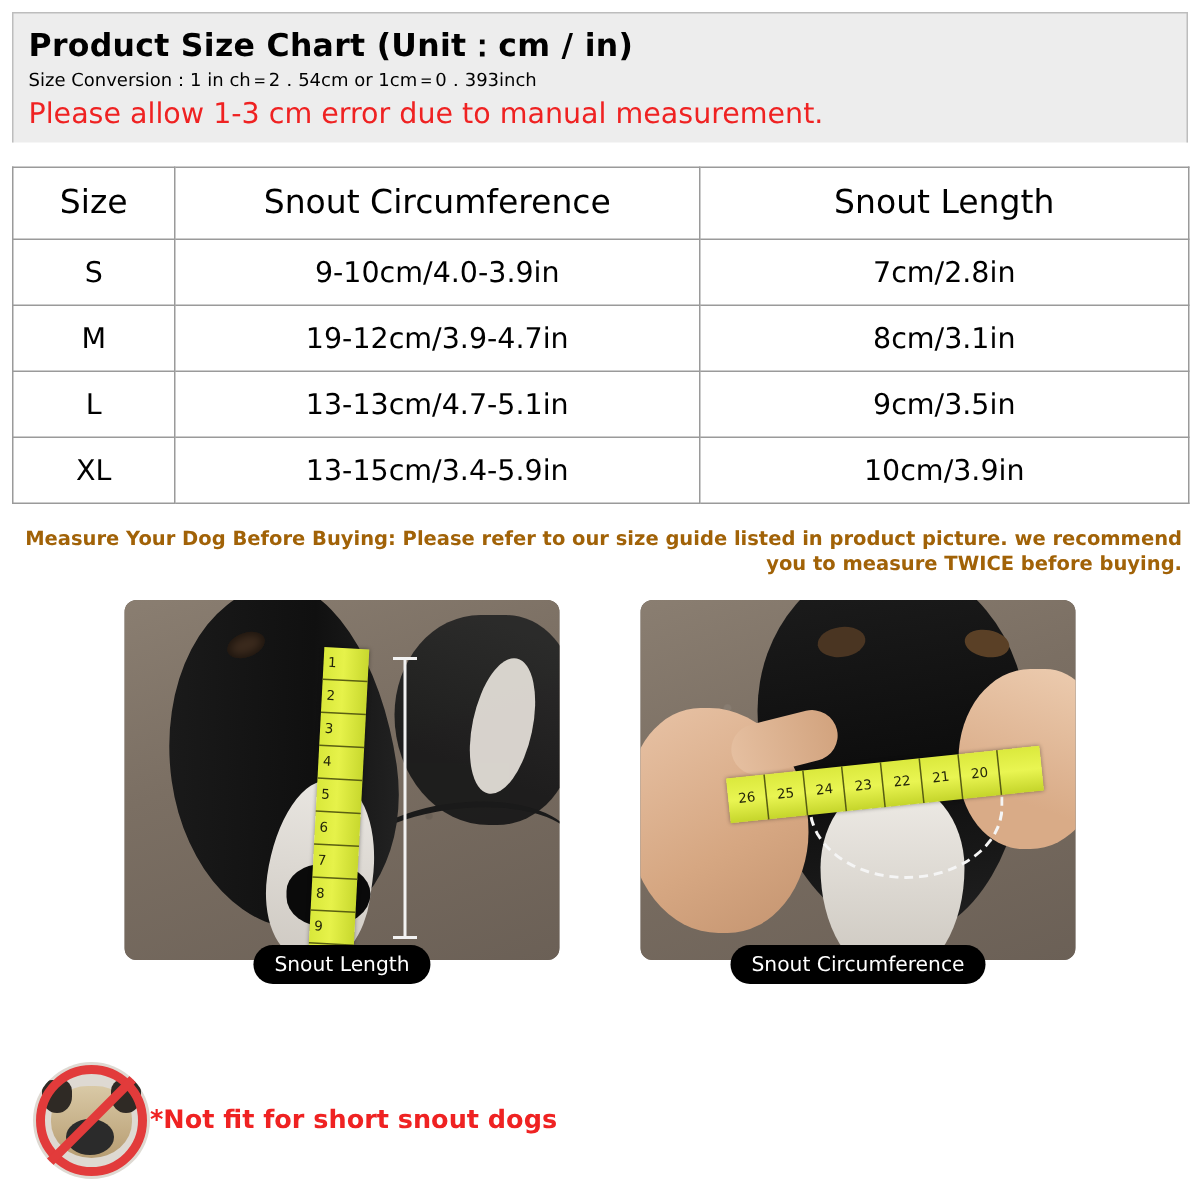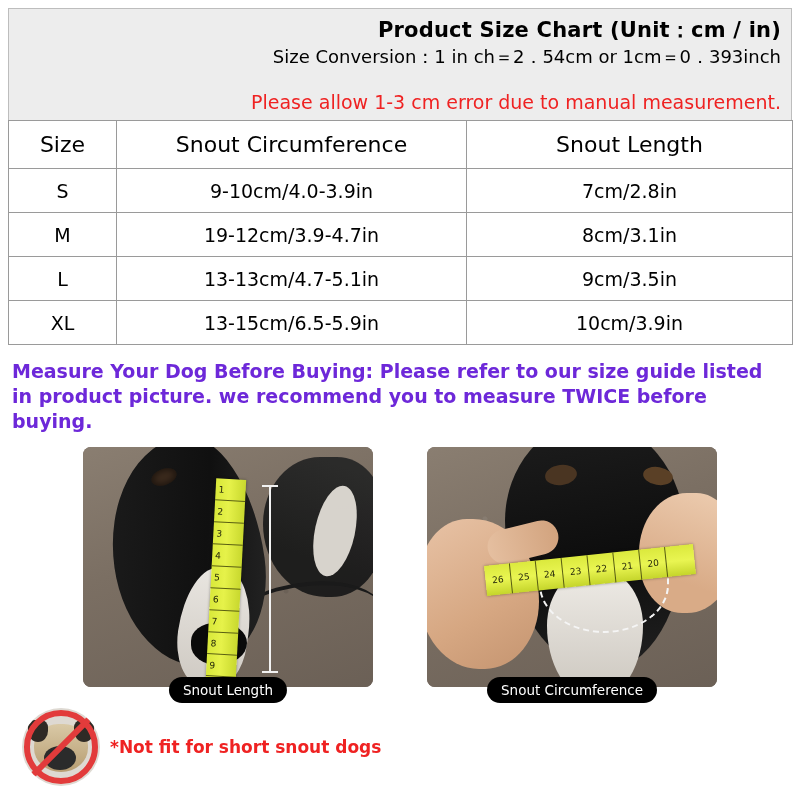--- a/index.html
+++ b/index.html
@@ -20,43 +20,43 @@
     background: #fff;
   }
 
   
   .header {
     margin: 8px 8px 0 8px;
     background: #ededed;
     border: 1px solid #bdbdbd;
     border-bottom: none;
     padding: 8px 10px 6px 10px;
-    text-align: right;
+    text-align: left;
   }
   .header .title {
     font-size: 21px;
     font-weight: bold;
     letter-spacing: 0.2px;
     line-height: 1.25;
   }
   .header .conversion {
-    font-size: 18px;
+    font-size: 12px;
     line-height: 1.35;
     margin-top: 2px;
   }
   .header .warn {
     font-size: 19px;
     color: #ef2222;
-    margin-top: 20px;
+    margin-top: 3px;
     line-height: 1.3;
   }
 
   
   table.size-table {
-    margin: 0 8px;
+    margin: 16px 8px;
     width: 784px;
     border-collapse: collapse;
     table-layout: fixed;
   }
   table.size-table th, table.size-table td {
     border: 1px solid #9a9a9a;
     text-align: center;
     font-weight: normal;
     color: #000;
   }
@@ -70,25 +70,25 @@
     height: 44px;
     padding: 2px 0;
   }
   .col-size { width: 108px; }
   .col-circ { width: 350px; }
   .col-len  { width: 326px; }
 
   
   .measure-note {
     margin: 14px 12px 0 12px;
-    color: #6d28d9;
-    font-size: 19px;
+    color: #a16207;
+    font-size: 13px;
     font-weight: bold;
     line-height: 1.3;
-    text-align: left;
+    text-align: right;
   }
 
   
   .photos {
     margin: 14px 0 0 0;
     display: flex;
     justify-content: center;
     gap: 54px;
   }
   .photo-wrap {
@@ -299,21 +299,20 @@
     white-space: nowrap;
   }
 
   
   .bottom {
     position: absolute;
     left: 22px;
     bottom: 14px;
     display: flex;
     align-items: center;
-    gap: 10px;
   }
   .no-badge {
     position: relative;
     width: 78px; height: 78px;
     border-radius: 50%;
     background: #ded9d2;
     overflow: hidden;
     flex: none;
   }
   .no-badge .pugface {
@@ -388,21 +387,21 @@
         <td>19-12cm/3.9-4.7in</td>
         <td>8cm/3.1in</td>
       </tr>
       <tr>
         <td>L</td>
         <td>13-13cm/4.7-5.1in</td>
         <td>9cm/3.5in</td>
       </tr>
       <tr>
         <td>XL</td>
-        <td>13-15cm/6.5-5.9in</td>
+        <td>13-15cm/3.4-5.9in</td>
         <td>10cm/3.9in</td>
       </tr>
     </tbody>
   </table>
 
   <div class="measure-note">Measure Your Dog Before Buying: Please refer to our size guide listed in product picture. we recommend you to measure TWICE before buying.</div>
 
   <div class="photos">
 
     <div class="photo-wrap">

